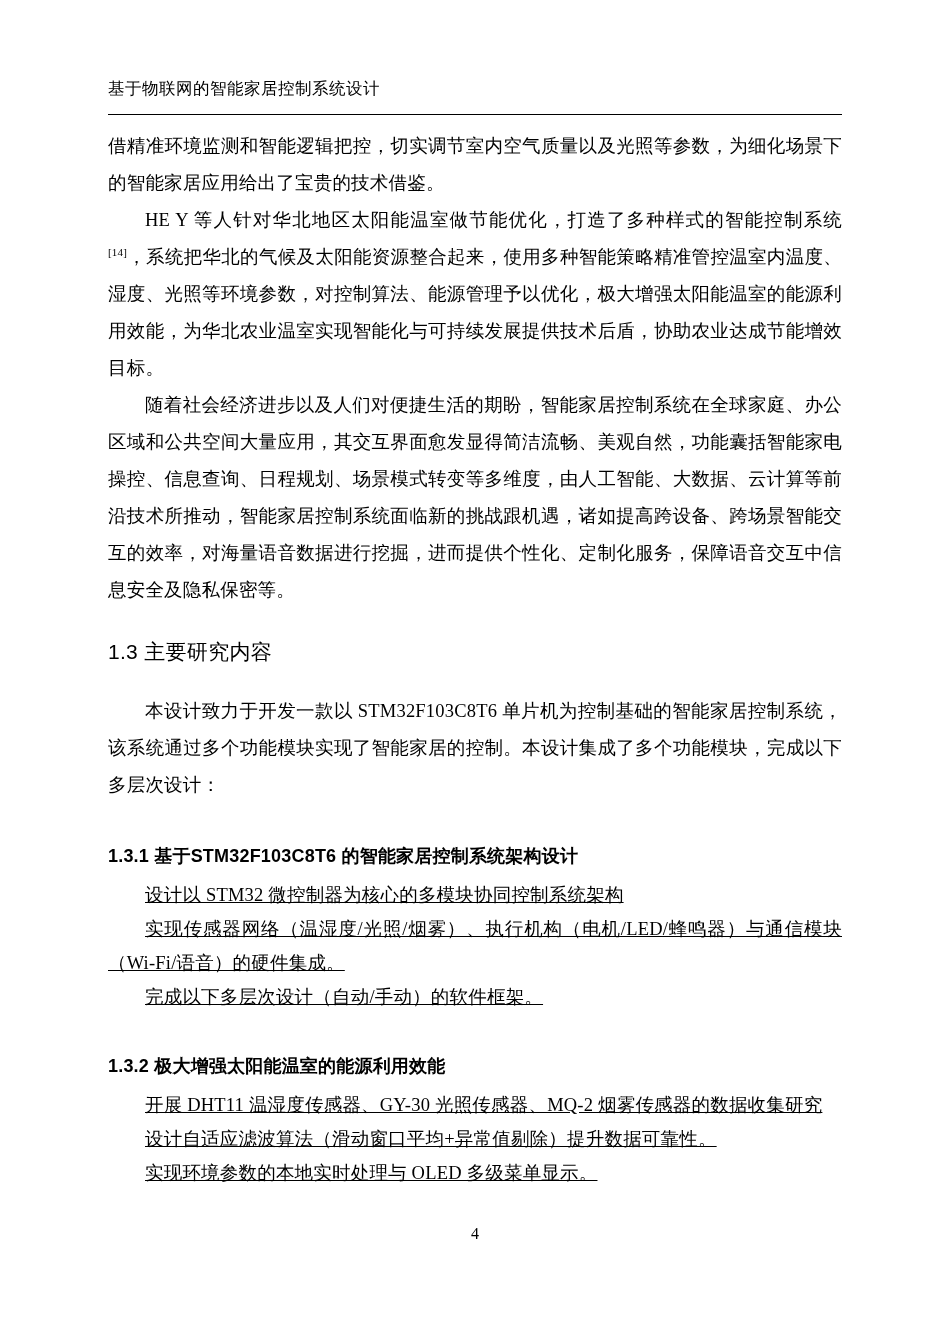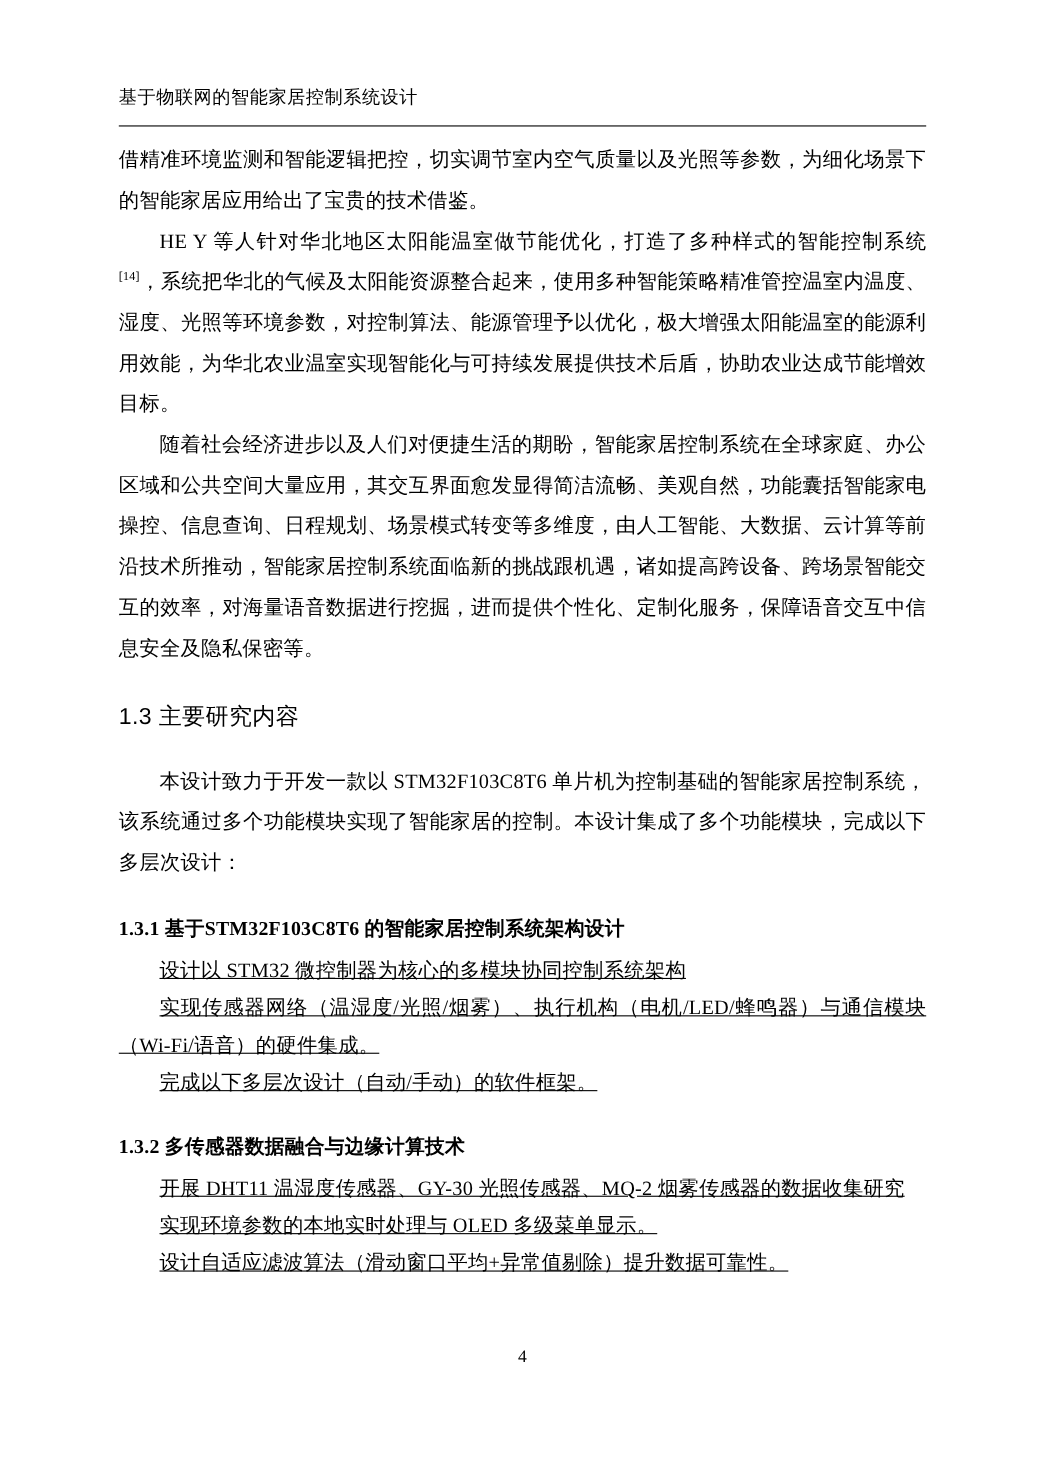--- a/index.html
+++ b/index.html
@@ -67,24 +67,24 @@
   }
   h2.section {
     font-family: "Liberation Sans", "DejaVu Sans", sans-serif;
     font-size: 21px;
     font-weight: normal;
     margin: 26px 0 24px 0;
     line-height: 34px;
     letter-spacing: 0.3px;
   }
   h3.subsection {
-    font-family: Liberation Serif, serif;
+    font-family: Liberation Sans, sans-serif;
     font-size: 18px;
     font-weight: bold;
-    margin: 24px 0 6px 0;
+    margin: 36px 0 6px 0;
     line-height: 32px;
     letter-spacing: 0.2px;
   }
   p.tight {
     line-height: 34px;
     text-decoration: underline;
   }
   .footer {
     position: absolute;
     left: 0;
@@ -114,23 +114,23 @@
     <h2 class="section">1.3 主要研究内容</h2>
 
     <p class="indent">本设计致力于开发一款以 STM32F103C8T6 单片机为控制基础的智能家居控制系统，该系统通过多个功能模块实现了智能家居的控制。本设计集成了多个功能模块，完成以下多层次设计：</p>
 
     <h3 class="subsection">1.3.1 基于STM32F103C8T6 的智能家居控制系统架构设计</h3>
 
     <p class="indent tight">设计以 STM32 微控制器为核心的多模块协同控制系统架构</p>
     <p class="indent tight">实现传感器网络（温湿度/光照/烟雾）、执行机构（电机/LED/蜂鸣器）与通信模块（Wi-Fi/语音）的硬件集成。</p>
     <p class="indent tight">完成以下多层次设计（自动/手动）的软件框架。</p>
 
-    <h3 class="subsection">1.3.2 多传感器数据融合与边缘计算技术</h3>
+    <h3 class="subsection">1.3.2 极大增强太阳能温室的能源利用效能</h3>
 
     <p class="indent tight">开展 DHT11 温湿度传感器、GY-30 光照传感器、MQ-2 烟雾传感器的数据收集研究</p>
+    <p class="indent tight">设计自适应滤波算法（滑动窗口平均+异常值剔除）提升数据可靠性。</p>
     <p class="indent tight">实现环境参数的本地实时处理与 OLED 多级菜单显示。</p>
-    <p class="indent tight">设计自适应滤波算法（滑动窗口平均+异常值剔除）提升数据可靠性。</p>
 
   </div>
 
   <div class="footer">4</div>
 
 </div>
 
 </body></html>

